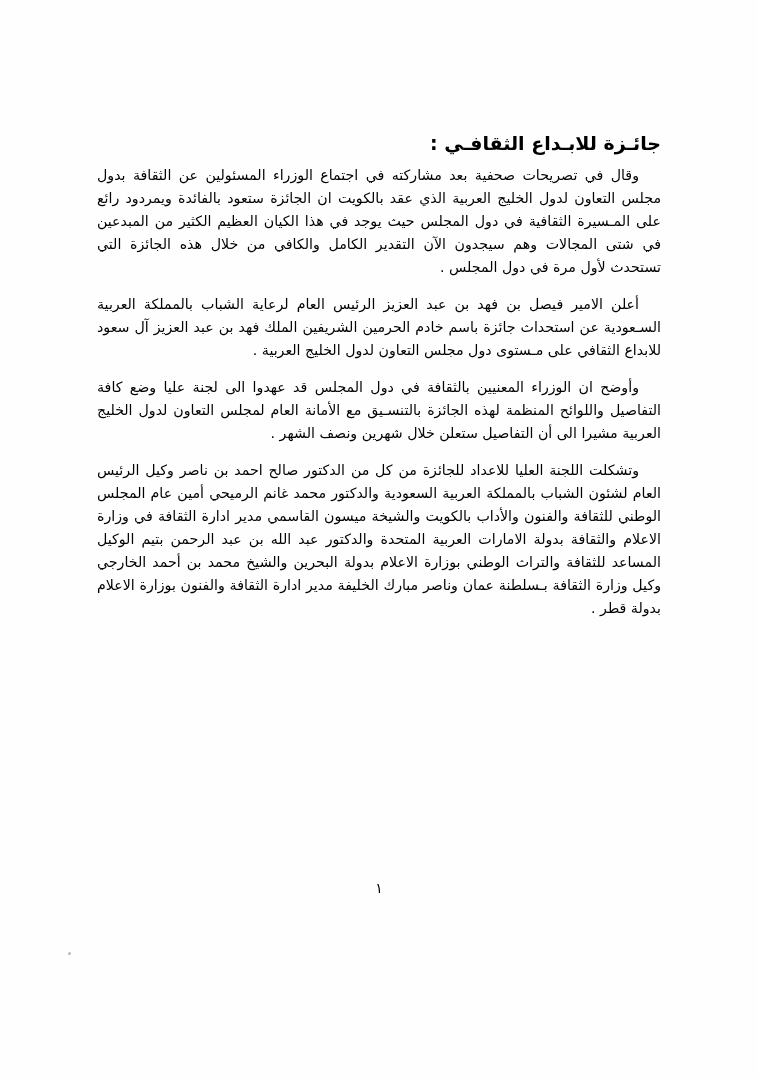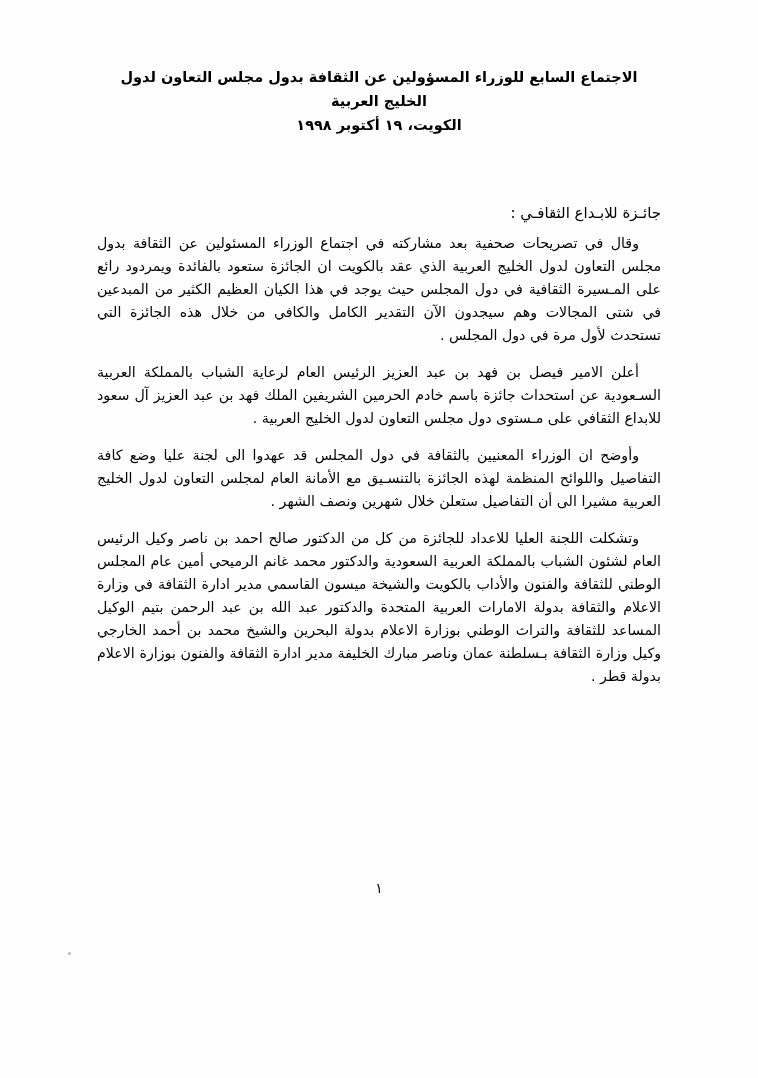--- a/index.html
+++ b/index.html
@@ -47,22 +47,22 @@
     text-align: justify;
     text-justify: inter-word;
   }
   p.para.first {
     margin-bottom: 12px;
   }
   p.indent {
     text-indent: 22px;
   }
   .section-head {
-    font-weight: normal;
-    font-size: 15px;
+    font-weight: bold;
+    font-size: 19px;
     margin: 0 0 10px 0;
     text-align: right;
     letter-spacing: 0.5px;
   }
   .page-number {
     position: absolute;
     left: 0;
     right: 0;
     top: 880px;
     text-align: center;
@@ -76,24 +76,20 @@
     border-radius: 50%;
   }
 </style>
 </head>
 <body>
 
 <div class="page">
 
   <div class="content">
 
-    <div class="doc-title">
-      <span>الاجتماع السابع للوزراء المسؤولين عن الثقافة بدول مجلس التعاون لدول الخليج العربية</span>
-      <span class="line2">الكويت، ١٩ أكتوبر ١٩٩٨</span>
-    </div>
 
     <div class="body-block">
 
 
       <p class="section-head">جائـزة للابـداع الثقافـي :</p>
 
       <p class="para indent">وقال في تصريحات صحفية بعد مشاركته في اجتماع الوزراء المسئولين عن الثقافة بدول مجلس التعاون لدول الخليج العربية الذي عقد بالكويت ان الجائزة ستعود بالفائدة ويمردود رائع على المـسيرة الثقافية في دول المجلس حيث يوجد في هذا الكيان العظيم الكثير من المبدعين في شتى المجالات وهم سيجدون الآن التقدير الكامل والكافي من خلال هذه الجائزة التي تستحدث لأول مرة في دول المجلس .</p>
 
       <p class="para indent">أعلن الامير فيصل بن فهد بن عبد العزيز الرئيس العام لرعاية الشباب بالمملكة العربية السـعودية عن استحداث جائزة باسم خادم الحرمين الشريفين الملك فهد بن عبد العزيز آل سعود للابداع الثقافي على مـستوى دول مجلس التعاون لدول الخليج العربية .</p>
 

